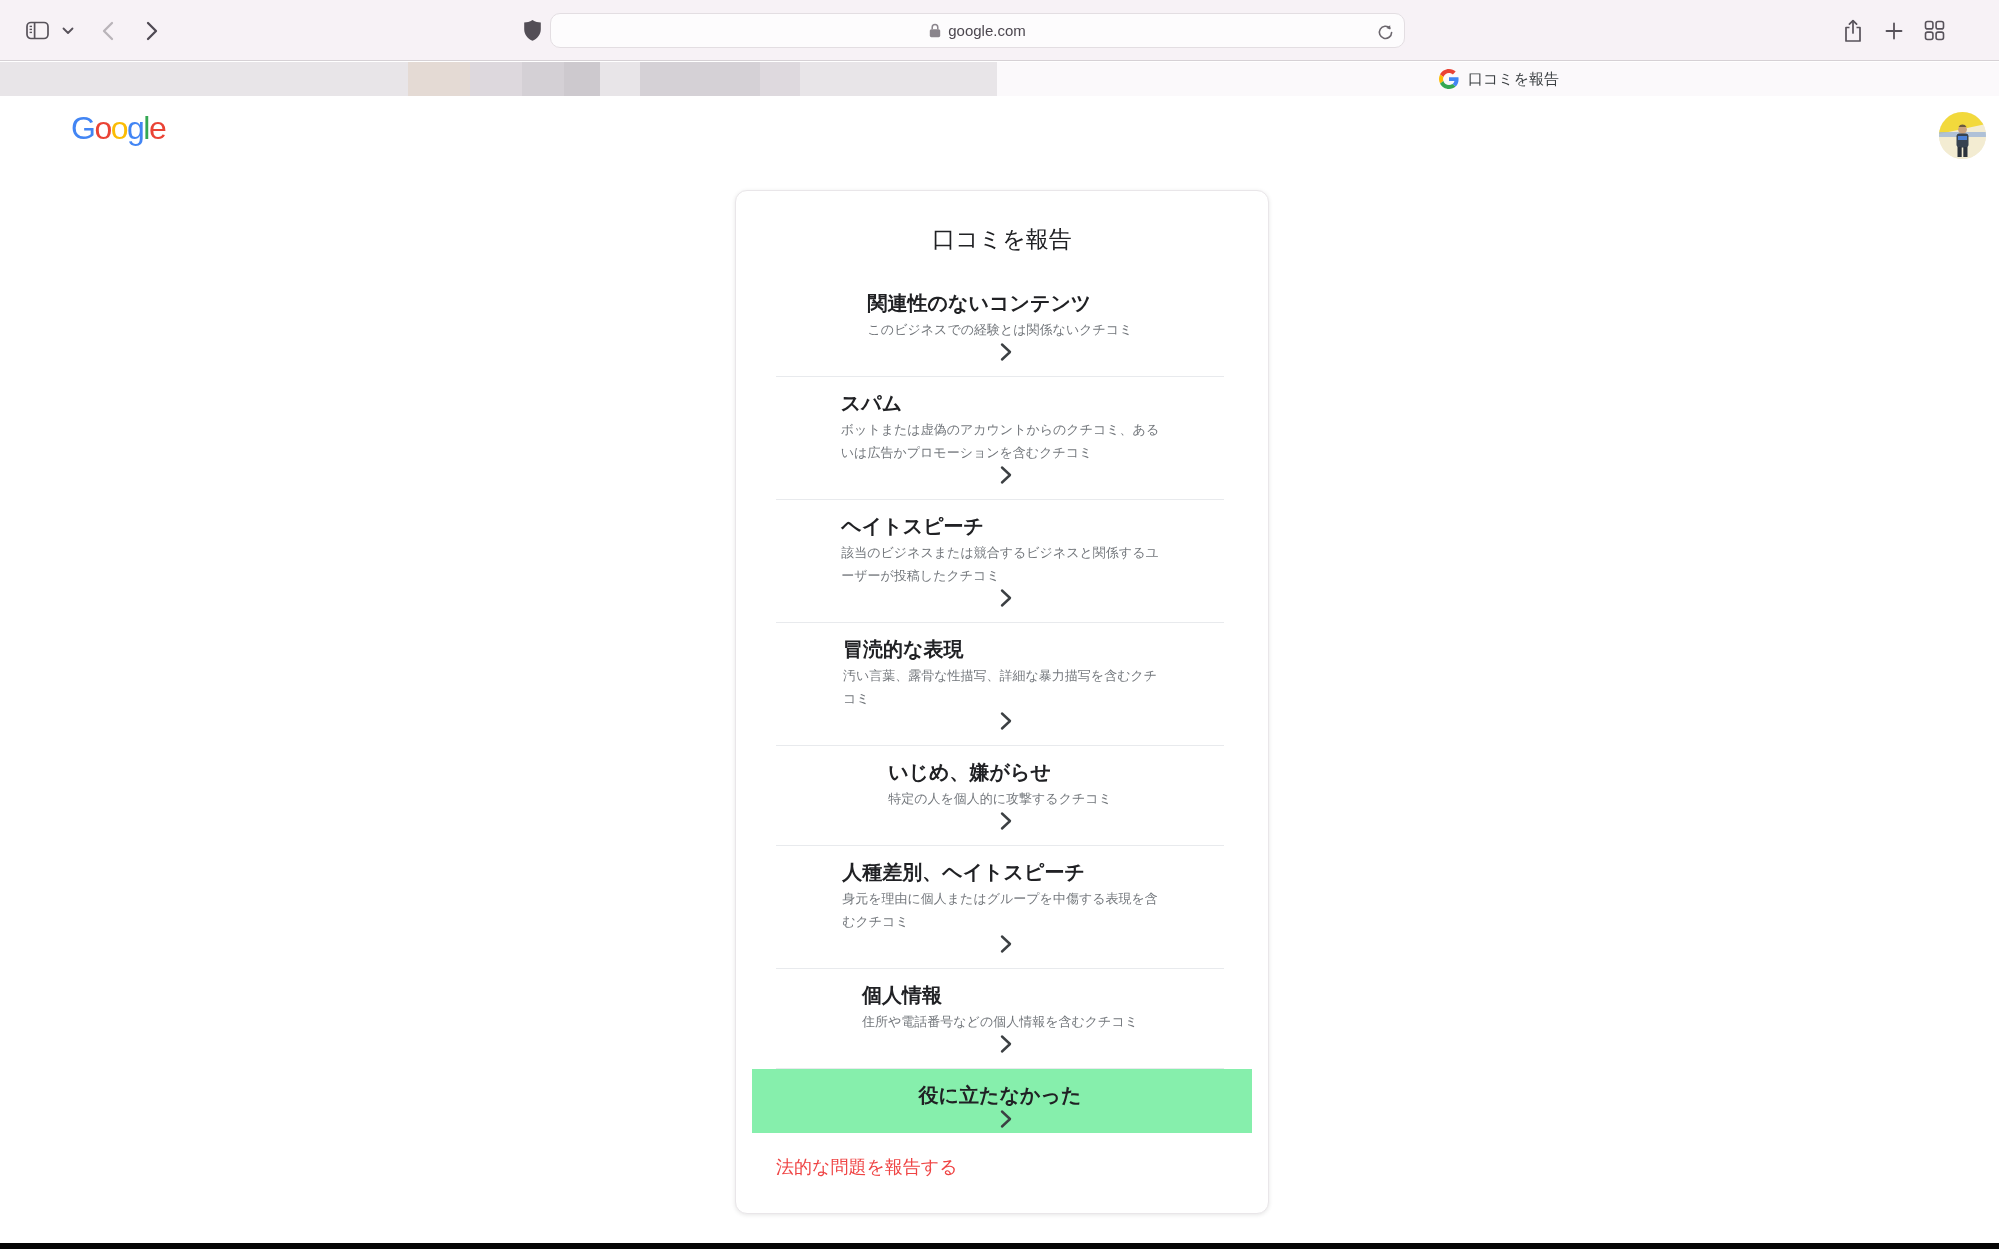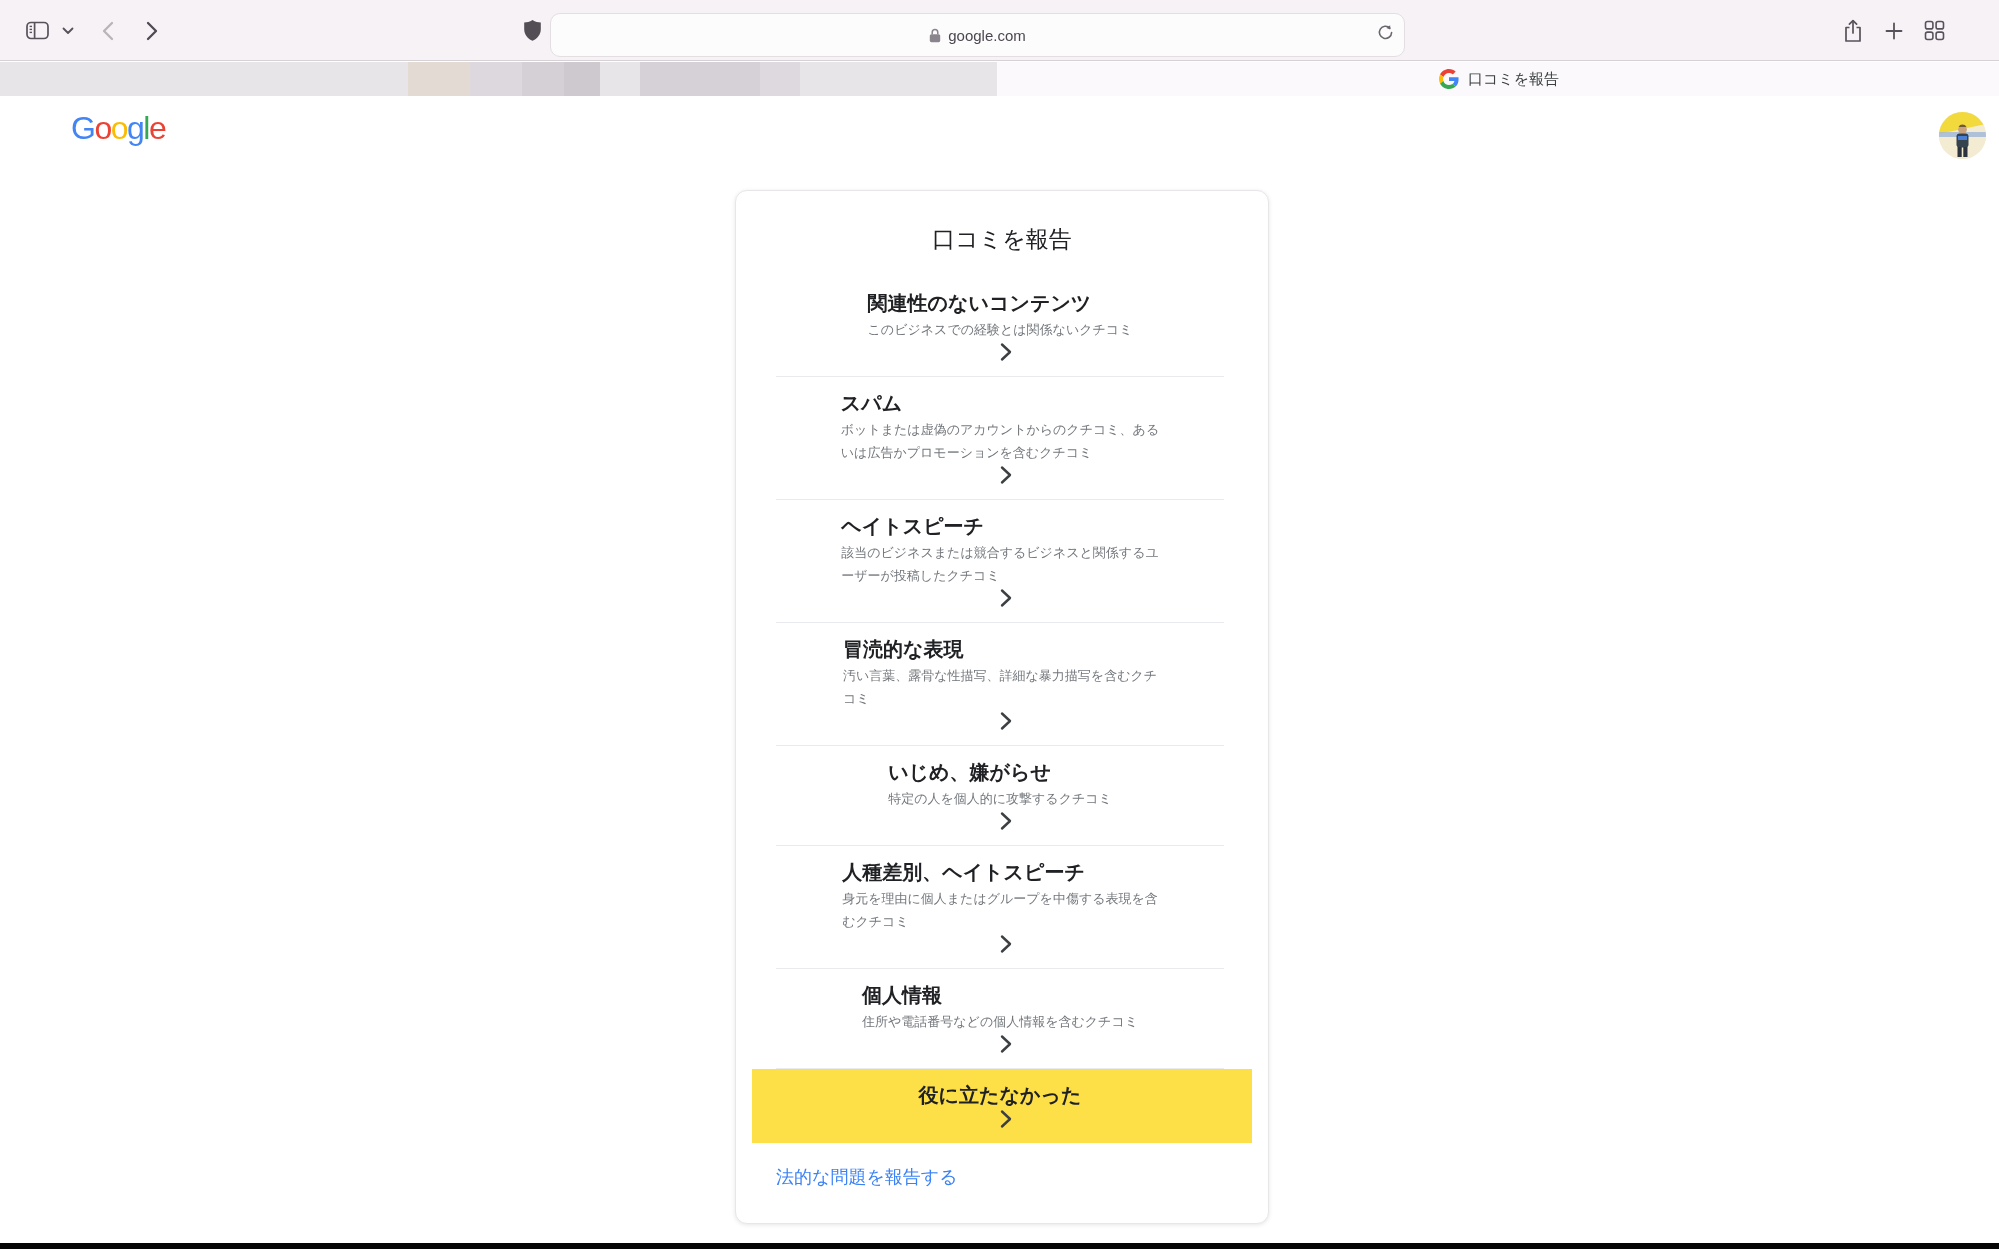--- a/index.html
+++ b/index.html
@@ -13,21 +13,21 @@
   
   .toolbar {
     position:absolute; left:0; top:0; width:1999px; height:61px;
     background:#f7f2f6; border-bottom:1px solid #d6d1d5;
   }
   .tbtn {
     position:absolute; top:0; height:61px; display:flex; align-items:center; justify-content:center;
     background:none; border:none; cursor:default;
   }
   .urlfield {
-    position:absolute; left:550px; top:13px; width:855px; height:44px;
+    position:absolute; left:550px; top:13px; width:855px; height:35px;
     background:#fdfcfd; border:1px solid #e3dee2; border-radius:10px;
     display:flex; align-items:center; justify-content:center; gap:7px;
   }
   .urlfield .domain { font-size:15px; color:#4c474f; }
   .reload { position:absolute; right:9px; top:8px; }
 
   
   .tabstrip { position:absolute; left:0; top:62px; width:1999px; height:34px; background:#fbf9fb; }
   .inactive-tabs { position:absolute; left:0; top:0; width:997px; height:34px; background:#e8e5e8; }
   .blurblock { position:absolute; top:0; height:34px; }
@@ -64,28 +64,28 @@
   .reason {
     display:flex; align-items:center;
     padding:14px 44px 13px 40px;
     flex-direction:column;
   }
   .reason .texts { flex:1; min-width:0; }
   .reason .r-title { font-size:20px; line-height:25px; font-weight:700; color:#202124; }
   .reason .r-desc  { font-size:13px; line-height:23px; color:#73777c; margin-top:2px; white-space:pre-line; }
   .reason .chev { flex:0 0 auto; margin-left:12px; display:flex; align-items:center; }
   .reason.highlighted {
-    background:#fde047;
+    background:#86efac;
     margin:0 16px;
-    padding:14px 28px 13px 24px;
+    padding:14px 28px 3px 24px;
   }
   .divider { height:1px; background:#e8eaed; margin:0 44px 0 40px; }
   .legal-link {
     display:inline-block; margin:22px 0 0 40px;
-    font-size:18px; line-height:25px; color:#3b82f6; text-decoration:none; cursor:pointer;
+    font-size:18px; line-height:25px; color:#ef4444; text-decoration:none; cursor:pointer;
   }
 
   .bottom-bar { position:absolute; left:0; top:1243px; width:1999px; height:6px; background:#050505; }
 
   svg { display:block; }
 </style>
 </head>
 <body>
 
 <div class="toolbar">

